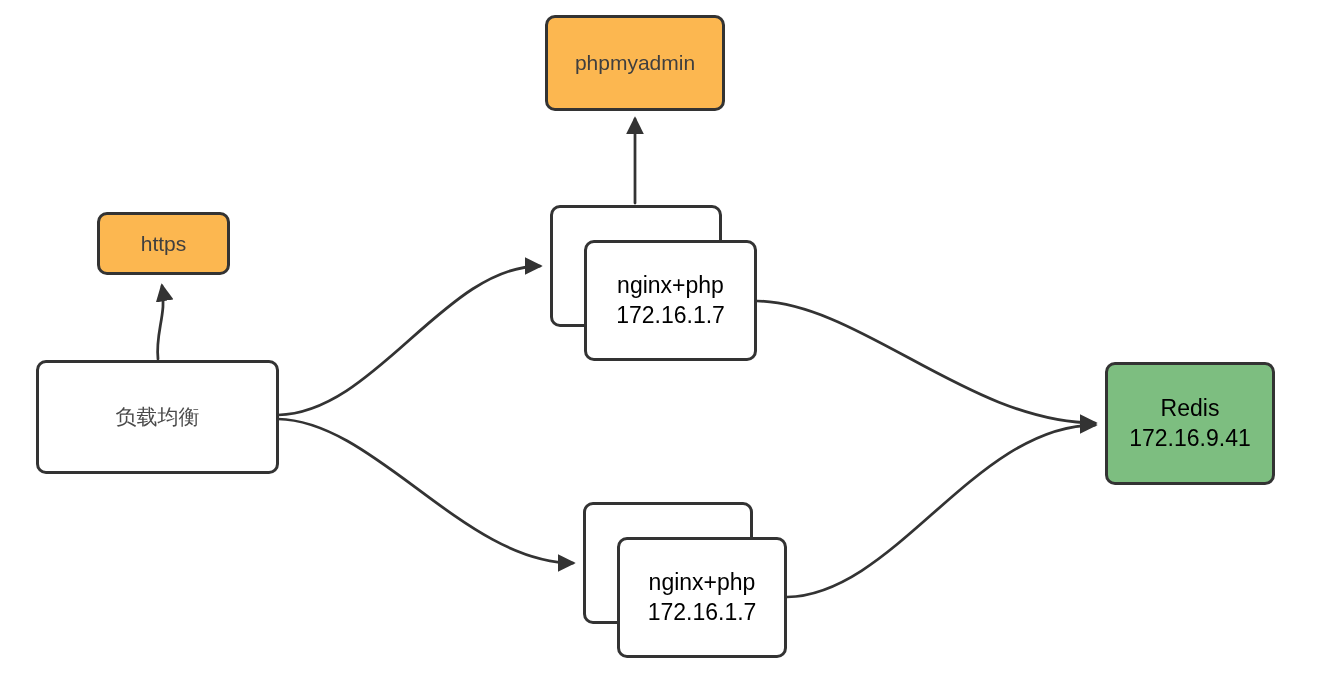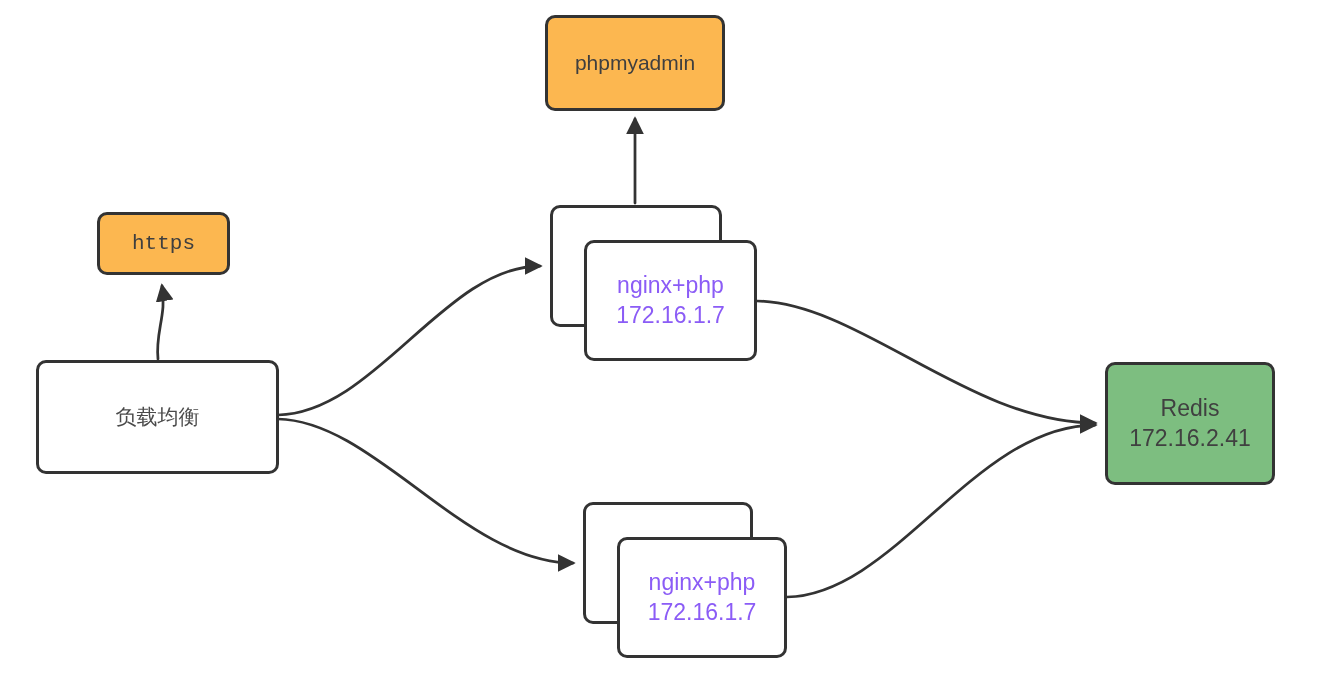--- a/index.html
+++ b/index.html
@@ -26,28 +26,28 @@
     align-items: center;
     justify-content: center;
     text-align: center;
     z-index: 2;
   }
   .node.orange { background: #fcb750; }
   .node.green  { background: #7dbe80; }
   .node.back   { z-index: 1; }
   .node.front  { z-index: 3; }
 
-  .label      { color: #8b5cf6; font-size: 23px; line-height: 1.28; }
+  .label      { color: #000000; font-size: 23px; line-height: 1.28; }
   .label-sm   { color: #3f3f3f; font-size: 21px; line-height: 1.3; }
-  .green .label { color: #404040; }
+  .green .label { color: #000000; }
   .lb-line    { color: #4a4a4a; font-size: 21px; line-height: 1.32; white-space: pre-wrap; }
 
   
   .n-phpmyadmin   { left: 545px; top: 15px;  width: 180px; height: 96px;  }
-  .n-https        { left: 97px;  top: 212px; width: 133px; height: 63px; font-family: Liberation Mono, monospace;  }
+  .n-https        { left: 97px;  top: 212px; width: 133px; height: 63px;  }
   .n-lb           { left: 36px;  top: 360px; width: 243px; height: 114px; }
   .n-web-top-back    { left: 550px; top: 205px; width: 172px; height: 122px; }
   .n-web-top-front   { left: 584px; top: 240px; width: 173px; height: 121px; }
   .n-web-bottom-back { left: 583px; top: 502px; width: 170px; height: 122px; }
   .n-web-bottom-front{ left: 617px; top: 537px; width: 170px; height: 121px; }
   .n-redis        { left: 1105px; top: 362px; width: 170px; height: 123px; }
 
   svg.edges {
     position: absolute;
     left: 0; top: 0;
@@ -101,16 +101,16 @@
   </div>
 
   <div class="node back n-web-bottom-back"></div>
   <div class="node front n-web-bottom-front">
     <span class="label">nginx+php</span>
     <span class="label">172.16.1.7</span>
   </div>
 
   <div class="node green n-redis">
     <span class="label">Redis</span>
-    <span class="label">172.16.2.41</span>
+    <span class="label">172.16.9.41</span>
   </div>
 
 </div>
 
 </body></html>

